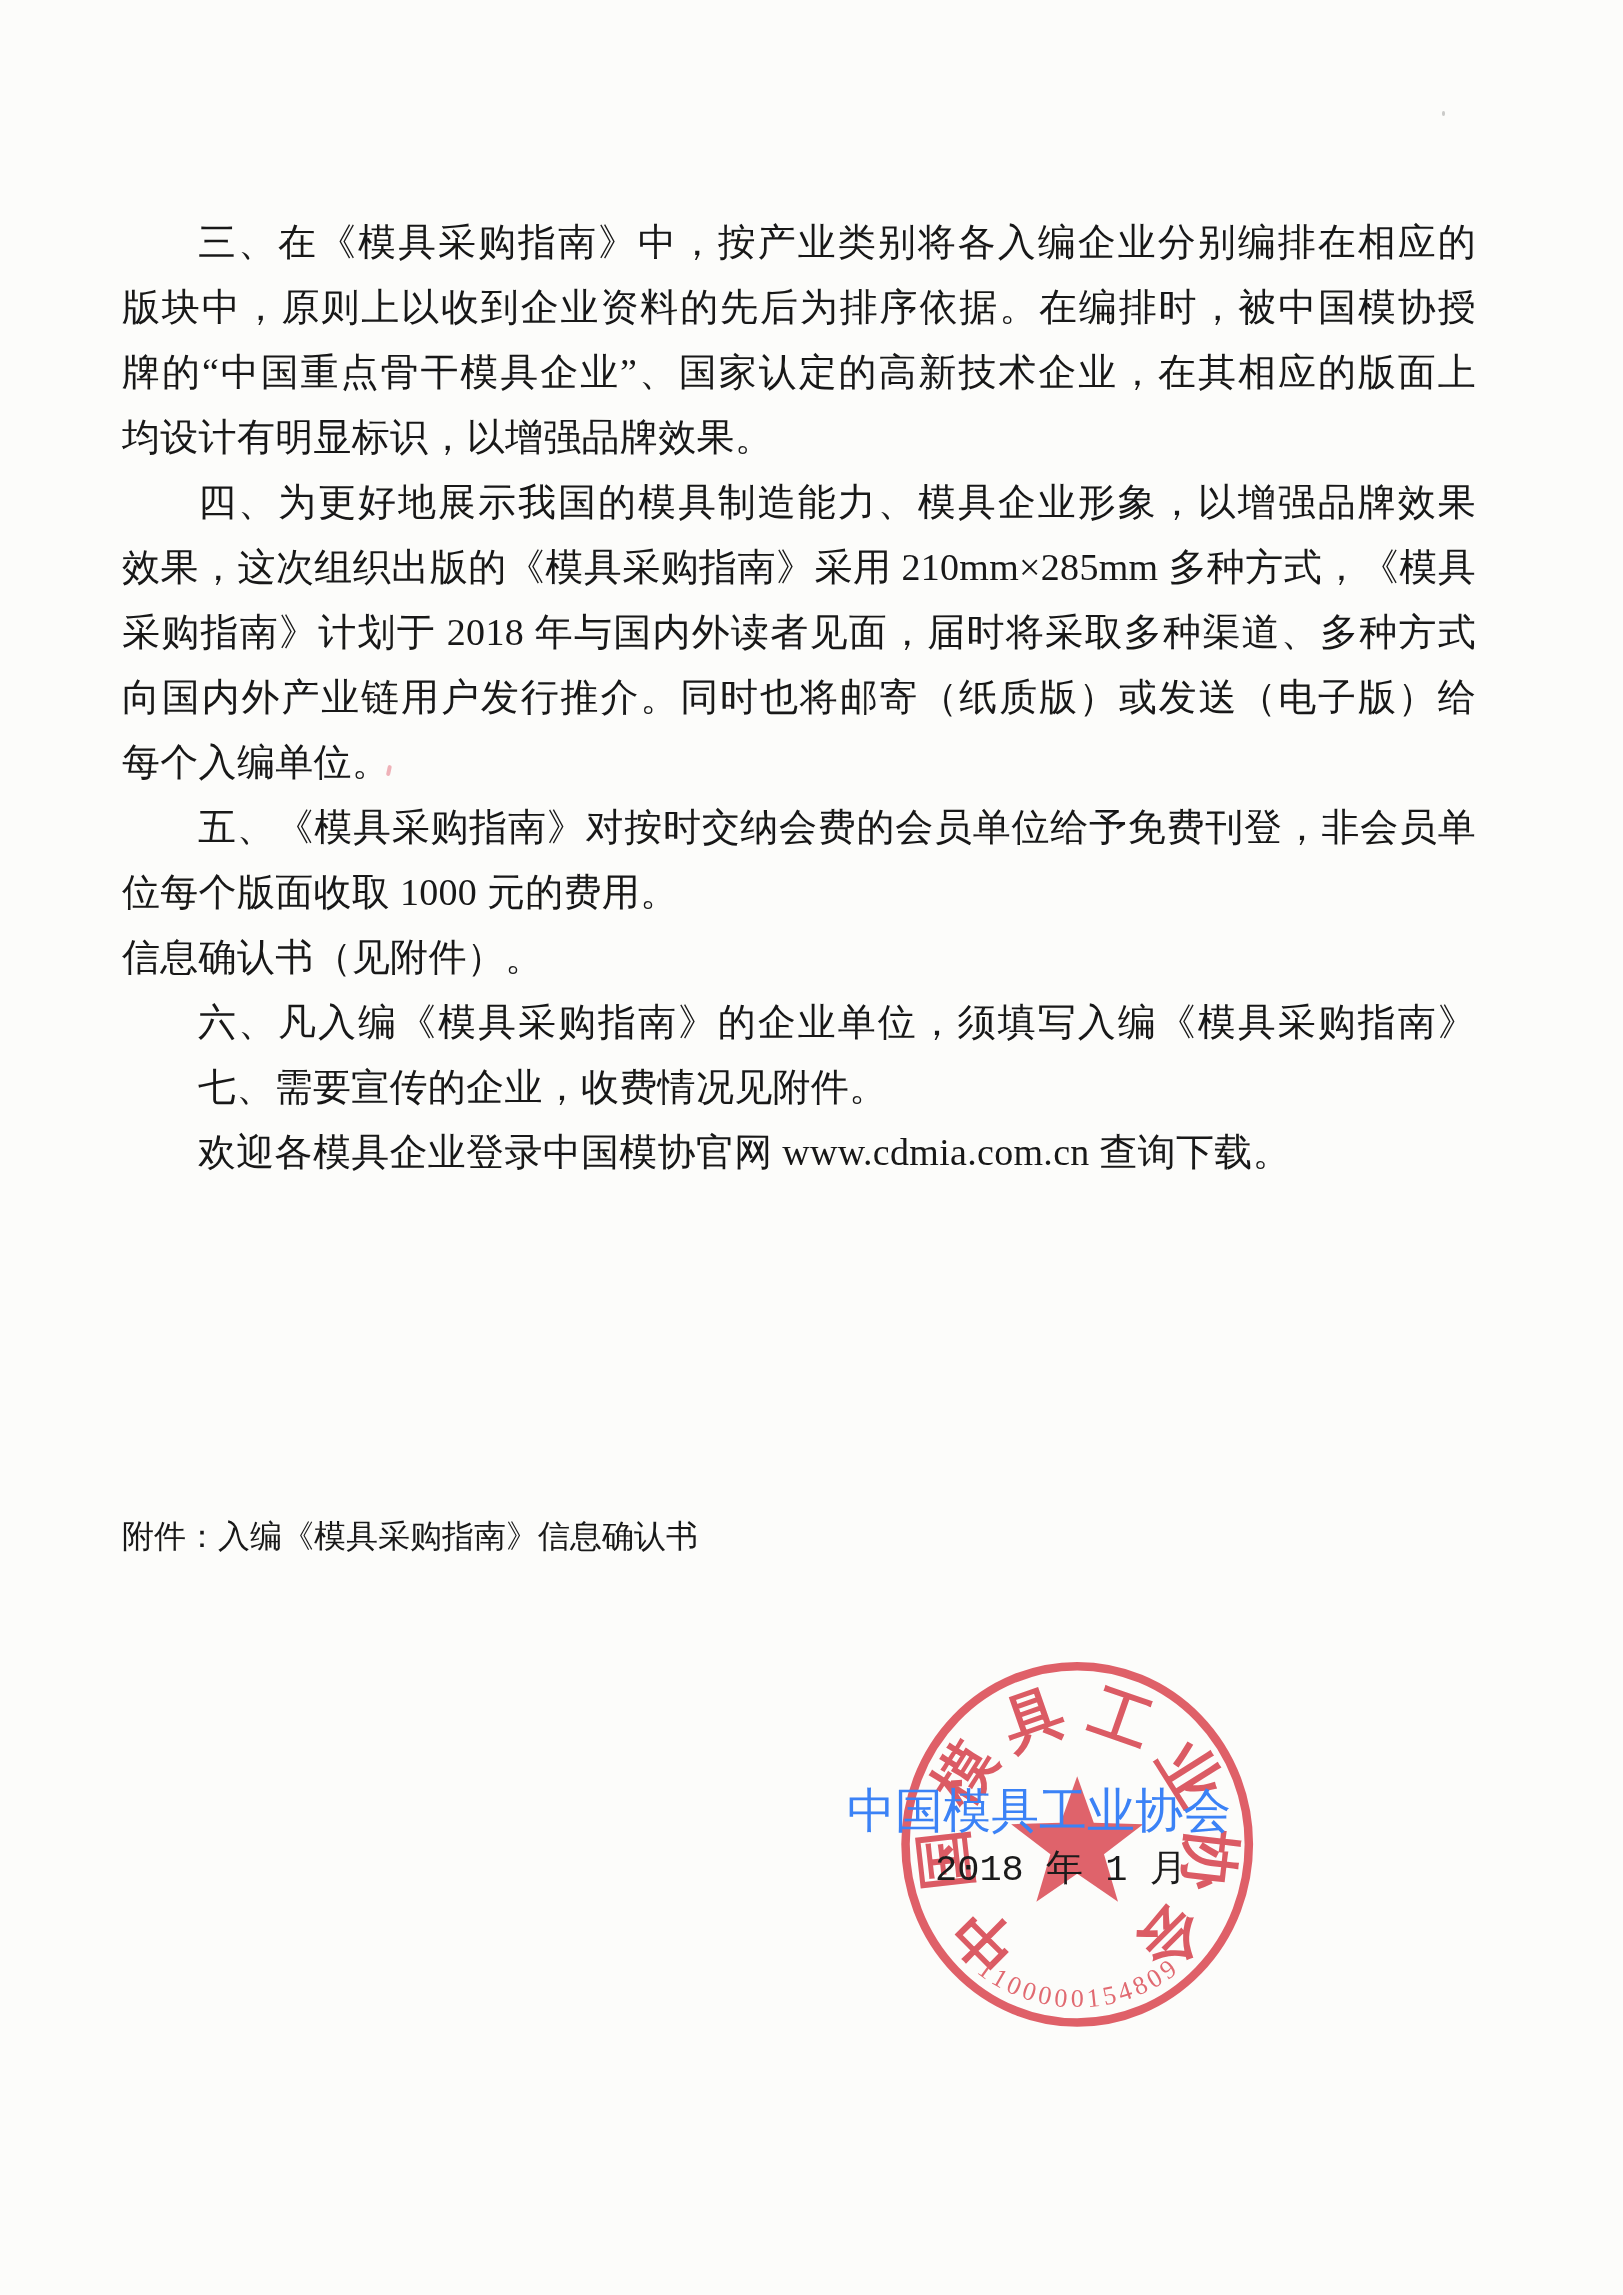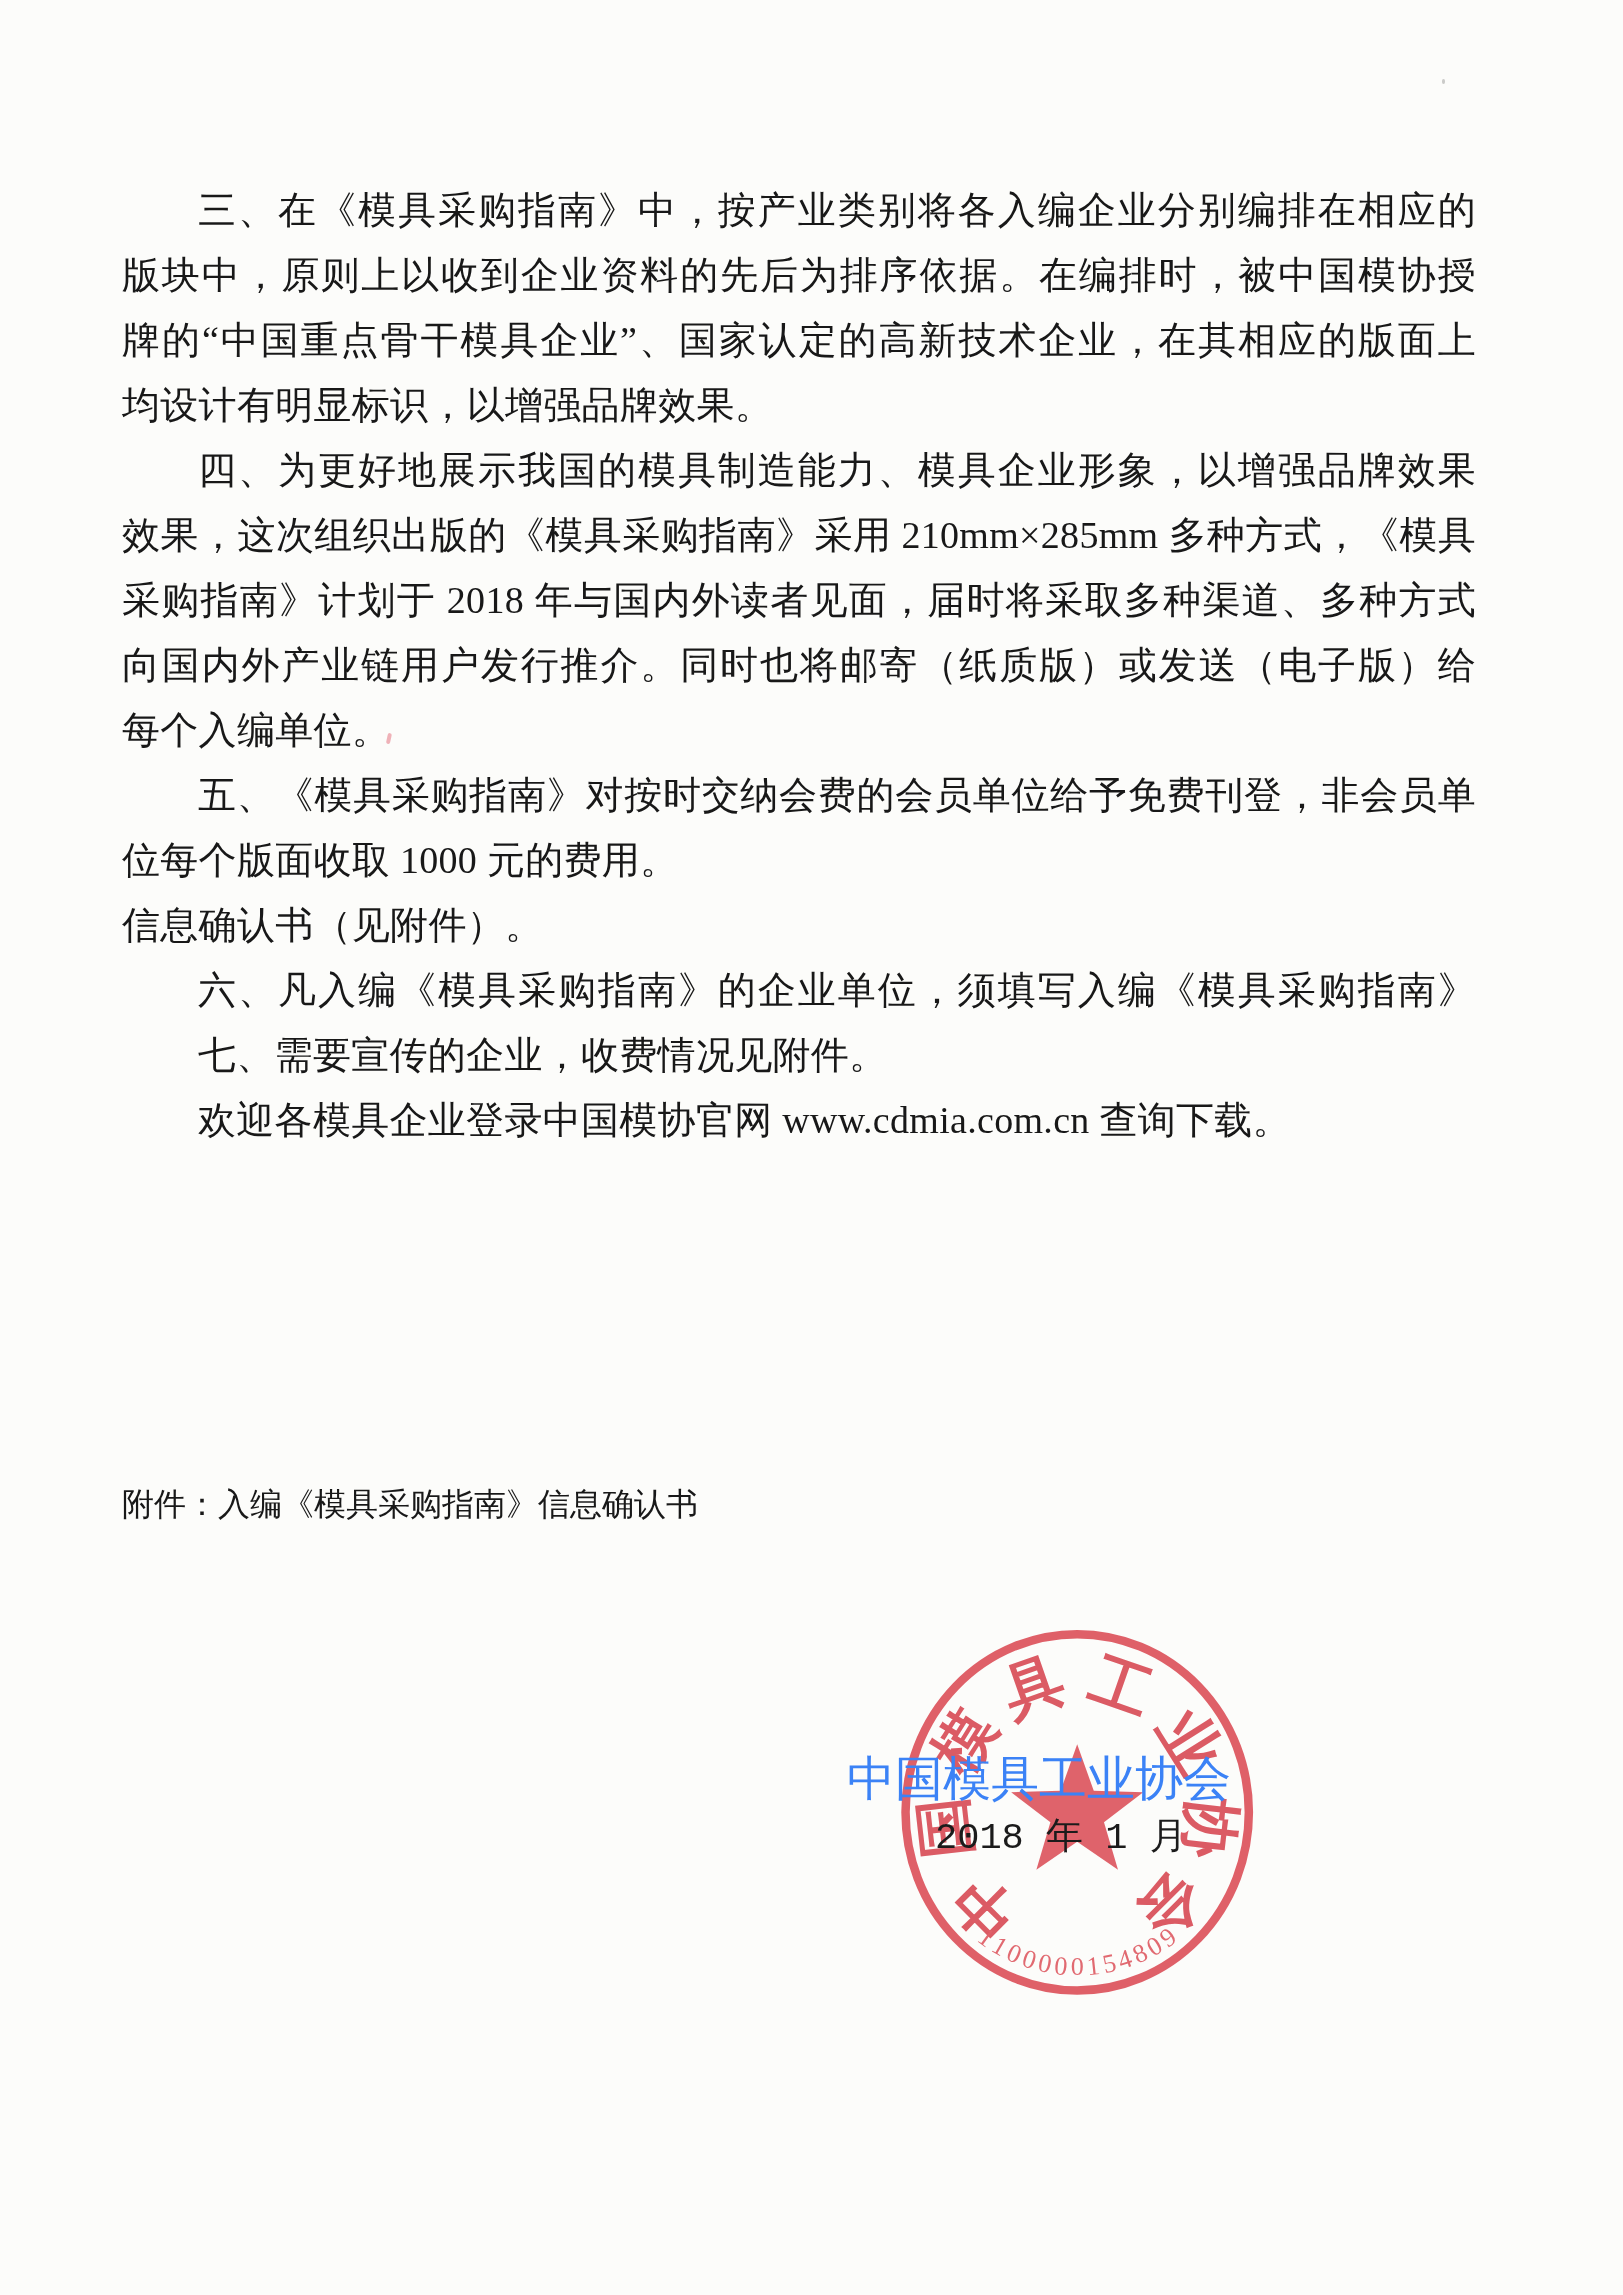--- a/index.html
+++ b/index.html
@@ -7,20 +7,21 @@
   body {
     position: relative;
     background: #fcfcfa;
     font-family: "Liberation Serif", "DejaVu Serif", serif;
     color: #161616;
     overflow: hidden;
   }
   .page {
     position: absolute;
     inset: 0;
+    margin-top: 32px;
   }
   
   .text-block {
     position: absolute;
     left: 122px;
     top: 178px;
     width: 1354px;
     font-size: 38px;
     line-height: 65px;
     letter-spacing: 0.3px;

